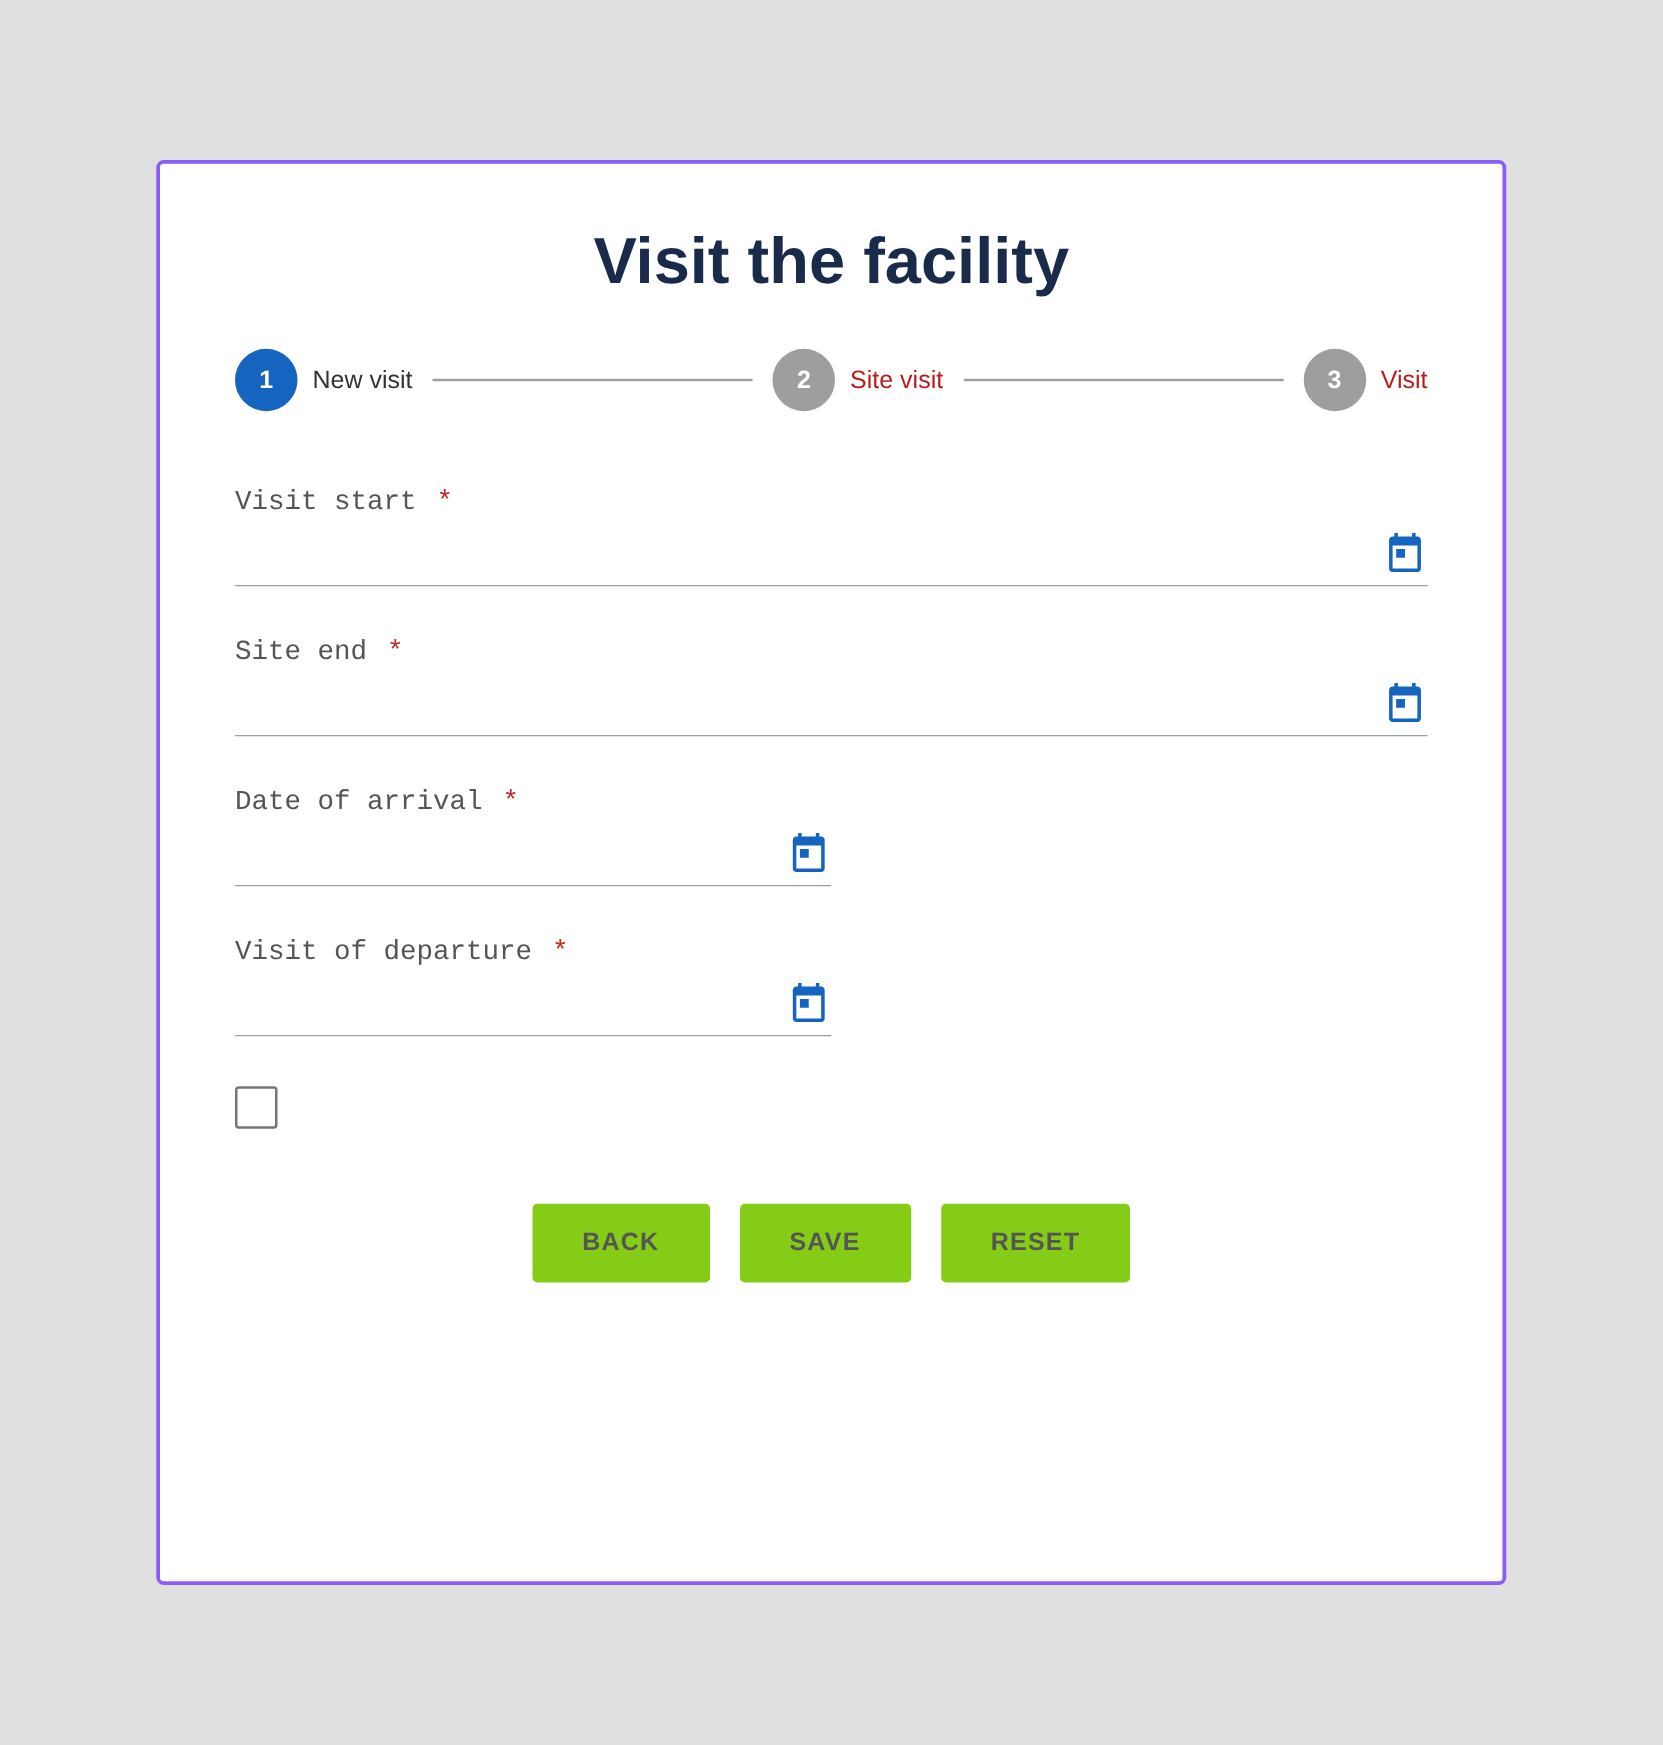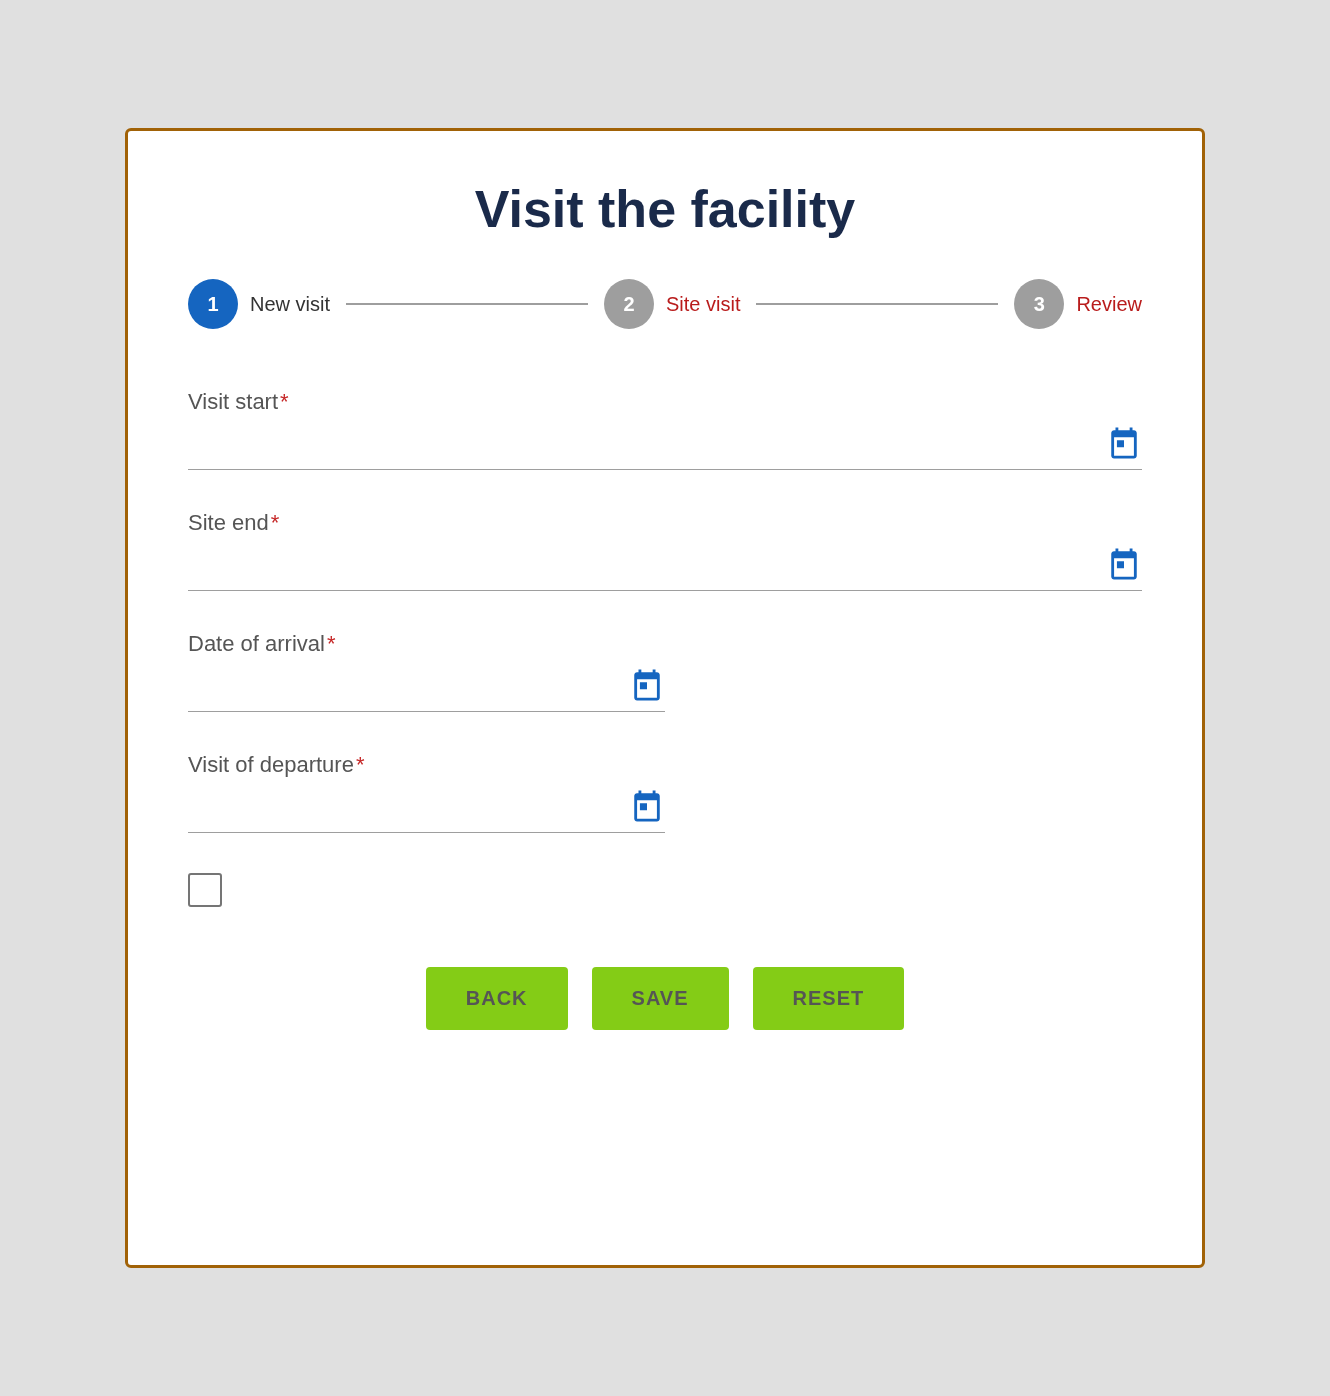--- a/index.html
+++ b/index.html
@@ -12,21 +12,21 @@
       background: #e0e0e0;
       display: flex;
       justify-content: center;
       align-items: center;
       min-height: 100vh;
       font-family: Arial, Helvetica, sans-serif;
     }
 
     .card {
       background: #ffffff;
-      border: 3px solid #a16207;
+      border: 3px solid #8b5cf6;
       border-radius: 6px;
       width: 1080px;
       min-height: 1140px;
       padding: 48px 60px 35px 60px;
       position: relative;
     }
 
     .page-title {
       text-align: center;
       font-size: 52px;
@@ -96,21 +96,22 @@
     .field-group {
       margin-bottom: 40px;
     }
 
     .field-label {
       font-size: 22px;
       color: #555555;
       margin-bottom: 10px;
       display: flex;
       align-items: center;
-      gap: 2px;
+      gap: 16px;
+      font-family: Liberation Mono, monospace;
     }
 
     .required-star {
       color: #c62828;
       font-size: 22px;
     }
 
     .field-input-row {
       display: flex;
       align-items: center;
@@ -220,21 +221,21 @@
 
     <div class="step">
       <div class="step-circle inactive">2</div>
       <span class="step-label inactive">Site visit</span>
     </div>
 
     <div class="step-line"></div>
 
     <div class="step">
       <div class="step-circle inactive">3</div>
-      <span class="step-label inactive">Review</span>
+      <span class="step-label inactive">Visit</span>
     </div>
   </div>
 
   <div class="form-section">
 
     <div class="field-group">
       <div class="field-label">
         <span>Visit start</span>
         <span class="required-star">*</span>
       </div>

